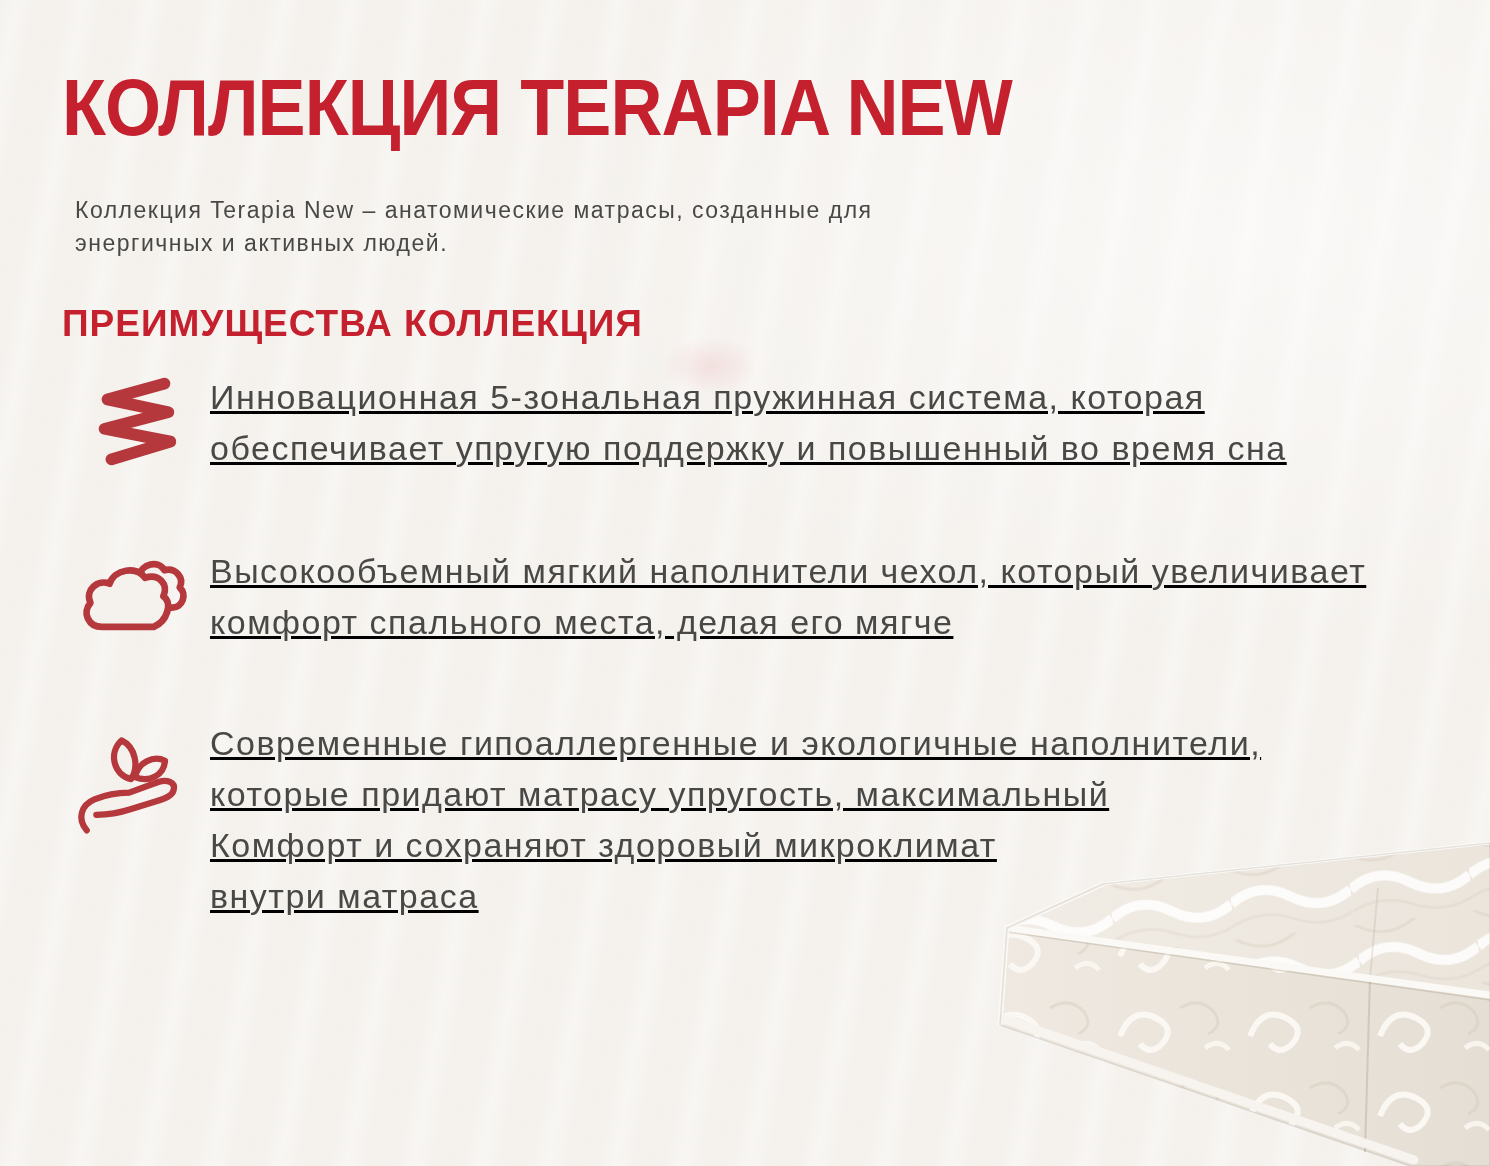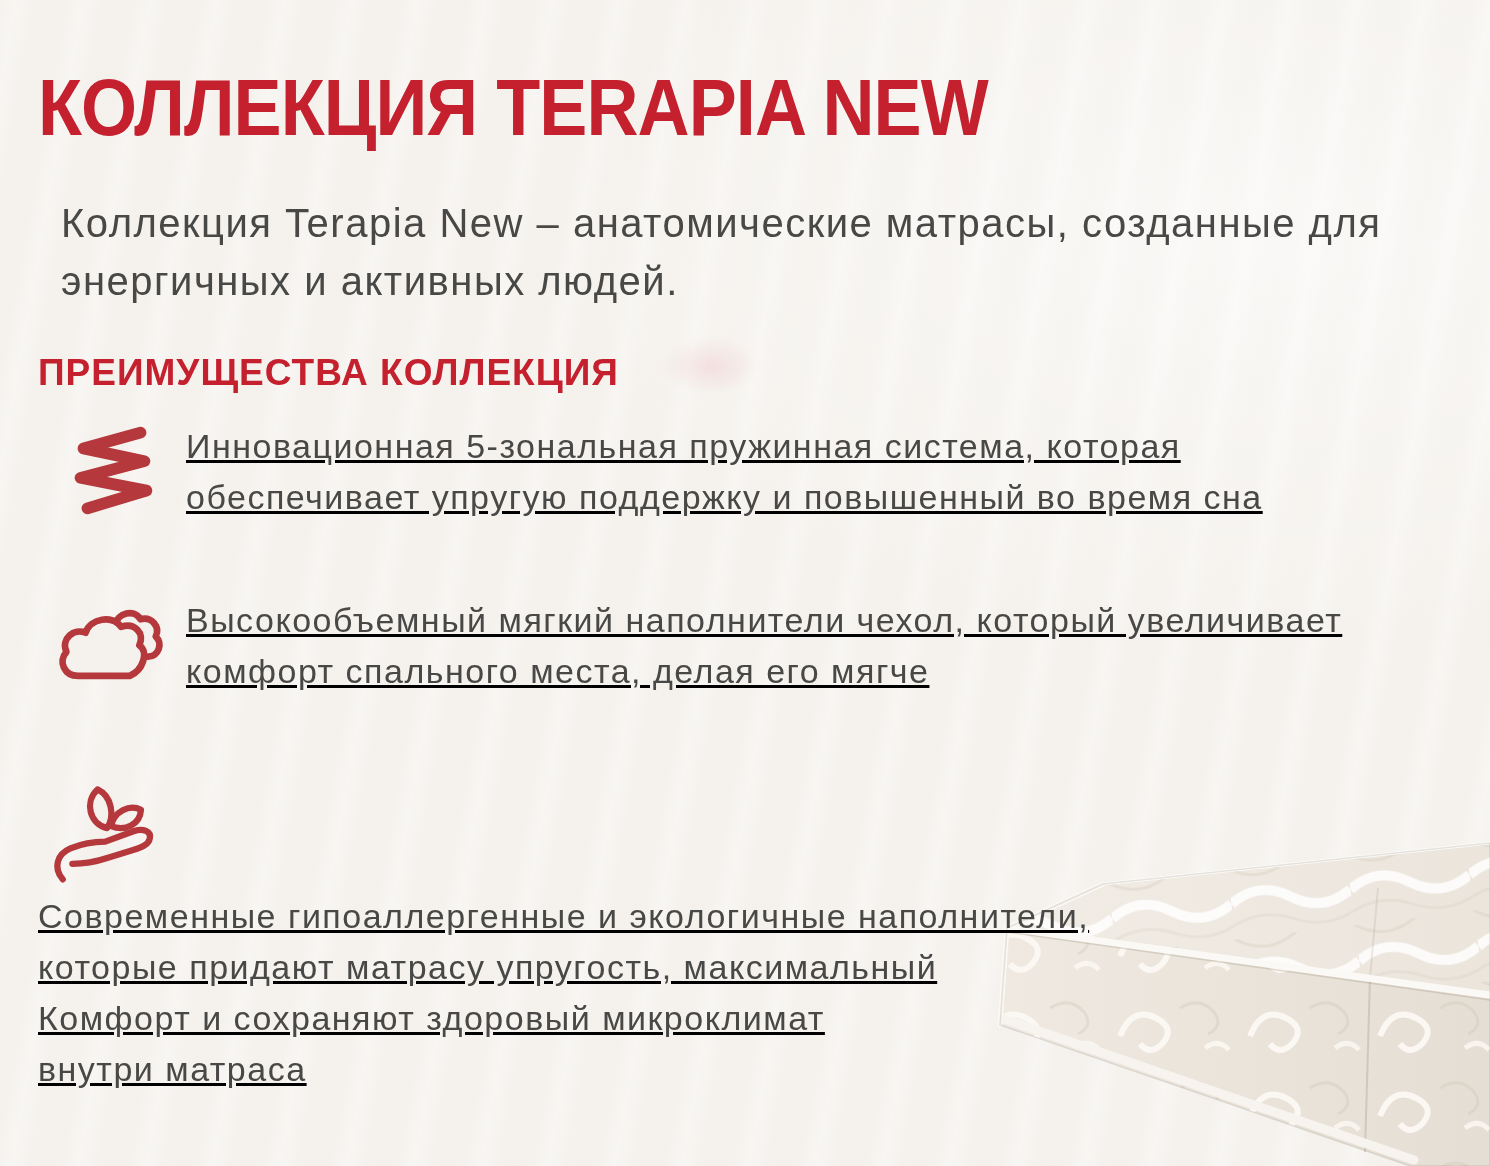--- a/index.html
+++ b/index.html
@@ -35,41 +35,41 @@
     pointer-events:none;
   }
   .watermark{
     position:absolute;left:640px;top:326px;width:140px;height:80px;
     background:radial-gradient(closest-side, rgba(228,148,158,0.20), rgba(228,148,158,0) 72%);
     pointer-events:none;
   }
   .content{
     position:relative;
     z-index:2;
-    padding:68px 0 0 38px;
+    padding:68px 0 0 62px;
     width:1420px;
   }
   h1.title{
     color:var(--accent-red,#C4202E);
     font-size:80px;
     font-weight:700;
     line-height:1;
     white-space:nowrap;
   }
   h1.title .squeeze{
     display:inline-block;
     transform:scaleX(0.9);
     transform-origin:left center;
     letter-spacing:-1px;
   }
   p.intro{
     margin-top:46px;
-    margin-left:23px;
+    margin-left:13px;
     color:var(--text-gray,#484846);
-    font-size:40px;
+    font-size:23px;
     line-height:1.45;
     letter-spacing:1.5px;
     white-space:pre-line;
   }
   h2.benefits-heading{
     margin-top:44px;
     color:var(--accent-red,#C4202E);
     font-size:37px;
     font-weight:700;
     letter-spacing:1px;
@@ -90,21 +90,21 @@
   .feature .feature-text{
     color:var(--text-gray,#484846);
     font-size:34px;
     line-height:1.5;
     letter-spacing:1.5px;
     white-space:pre-line;
     padding-top:2px;
   }
   .feature.f1{margin-bottom:70px;}
   .feature.f2{margin-bottom:66px;}
-  .feature.f3{margin-bottom:16px;flex-direction:column;}
+  .feature.f3{margin-bottom:16px;}
   .feature.f2 .icon-cell{padding-top:6px;}
   .feature.f3 .icon-cell{padding-top:8px;}
   .feature.f4 .feature-text{padding-top:30px;}
   .mattress{
     position:absolute;
     right:0;bottom:0;
     z-index:1;
     display:block;
   }
 </style>

